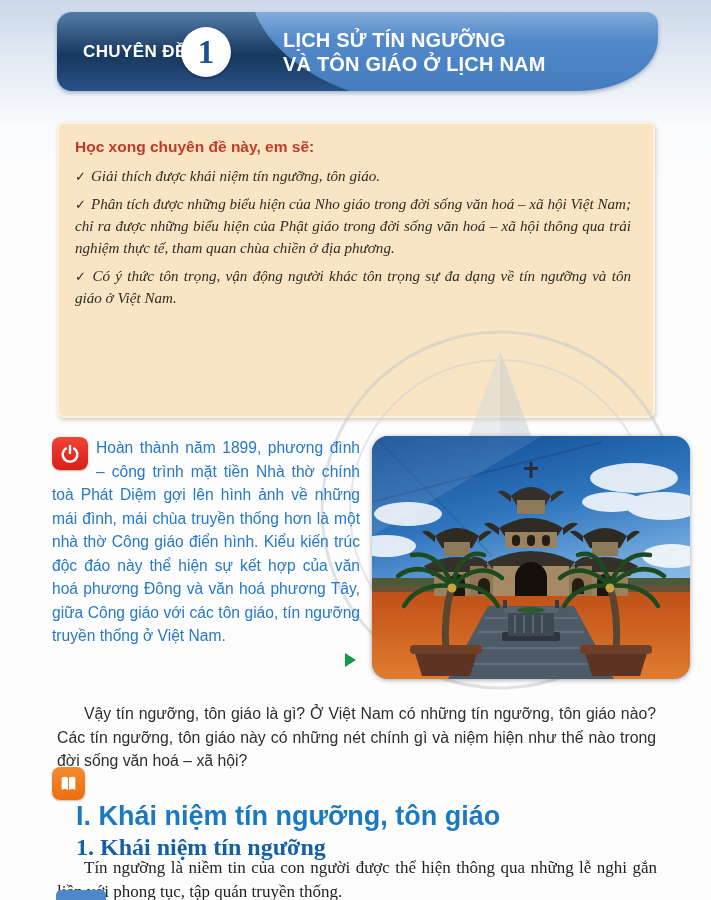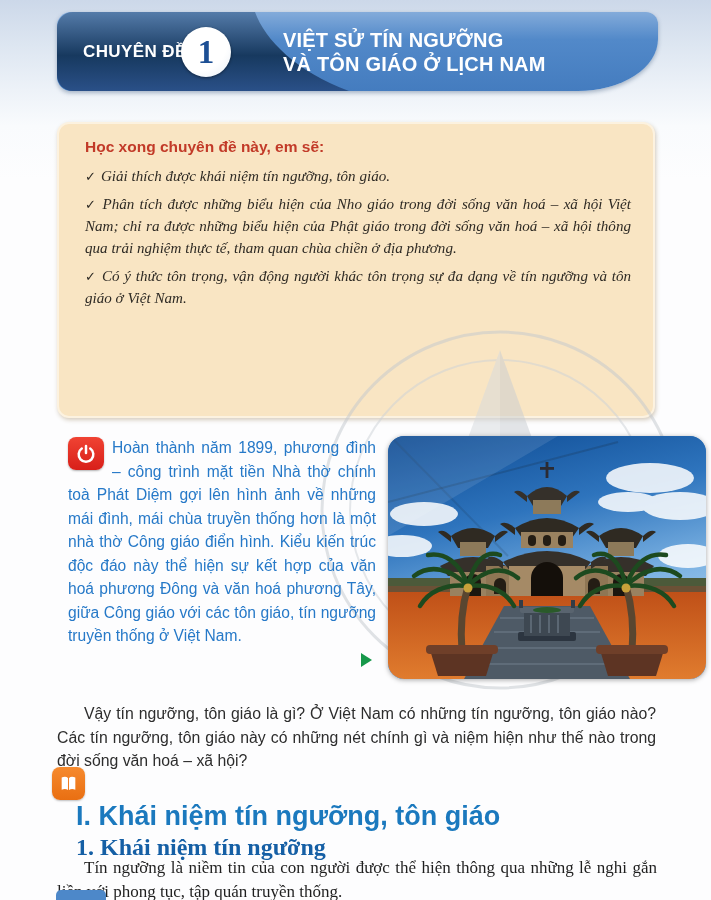--- a/index.html
+++ b/index.html
@@ -35,36 +35,36 @@
     box-shadow:0 1px 3px rgba(0,0,0,.45); z-index:2;
   }
   .banner-title {
     position:absolute; left:226px; top:50%; transform:translateY(-50%);
     color:#fff; font-weight:700; font-size:20px; line-height:1.2; letter-spacing:.2px; z-index:2;
   }
 
   
   .obj-box {
     position:absolute; left:57px; top:122px; width:598px; height:296px; box-sizing:border-box;
-    background:#f9e5c3; border:2px solid #fcf2e0; border-radius:12px;
+    background:#f9e5c3; border:2px solid #fcf2e0; border-radius:7px;
     box-shadow:1px 2px 4px rgba(120,90,40,.3);
-    padding:14px 22px 10px 26px; z-index:2;
+    padding:14px 22px 10px 16px; z-index:2;
   }
   .obj-heading { color:#c23a28; font-weight:700; font-size:15.5px; margin-bottom:9px; }
   .obj-item {
     font:italic 15.1px/1.46 "Liberation Serif","DejaVu Serif",serif;
     color:#2e2a24; text-align:justify; margin-bottom:6px;
   }
   .obj-item .check { font-style:normal; font-family:"DejaVu Sans",sans-serif; font-size:13px; margin-right:5px; color:#2e2a24; }
 
   
   .watermark { position:absolute; left:310px; top:300px; z-index:2; pointer-events:none; opacity:.5; }
 
   
-  .intro { position:absolute; left:68px; top:436px; width:638px; z-index:3; }
+  .intro { position:absolute; left:52px; top:436px; width:638px; z-index:3; }
   .intro-row { display:flex; }
   .intro-left { width:308px; margin-right:12px; }
   .intro-text {
     color:#2679c8; font-size:15.6px; line-height:1.51; text-align:justify;
   }
   .power-icon {
     float:left; width:36px; height:33px; border-radius:8px; margin:1px 8px 1px 0;
     background:linear-gradient(#f04333,#d81f19);
     display:flex; align-items:center; justify-content:center;
     box-shadow:0 1px 2px rgba(0,0,0,.3);
@@ -125,21 +125,21 @@
           <stop offset="0" stop-color="#547ba9"></stop>
           <stop offset="0.55" stop-color="#17395f"></stop>
           <stop offset="1" stop-color="#2a5088"></stop>
         </linearGradient>
       </defs>
       <path d="M16 0 H198 C208 28 240 60 292 79 H16 C7 79 0 72 0 63 V16 C0 7 7 0 16 0 Z" fill="url(#dg)"></path>
     </svg>
     <div class="kicker">CHUYÊN ĐỀ</div>
     <div class="num-circle">1</div>
     <div class="banner-title">
-      <div>VIỆT SỬ TÍN NGƯỠNG</div>
+      <div>LỊCH SỬ TÍN NGƯỠNG</div>
       <div>VÀ TÔN GIÁO Ở LỊCH NAM</div>
     </div>
   </div>
 
   <div class="obj-box">
     <div class="obj-heading">Học xong chuyên đề này, em sẽ:</div>
     <div>
 
         <div class="obj-item">
           <span class="check">✓</span><span>Giải thích được khái niệm tín ngưỡng, tôn giáo.</span>

